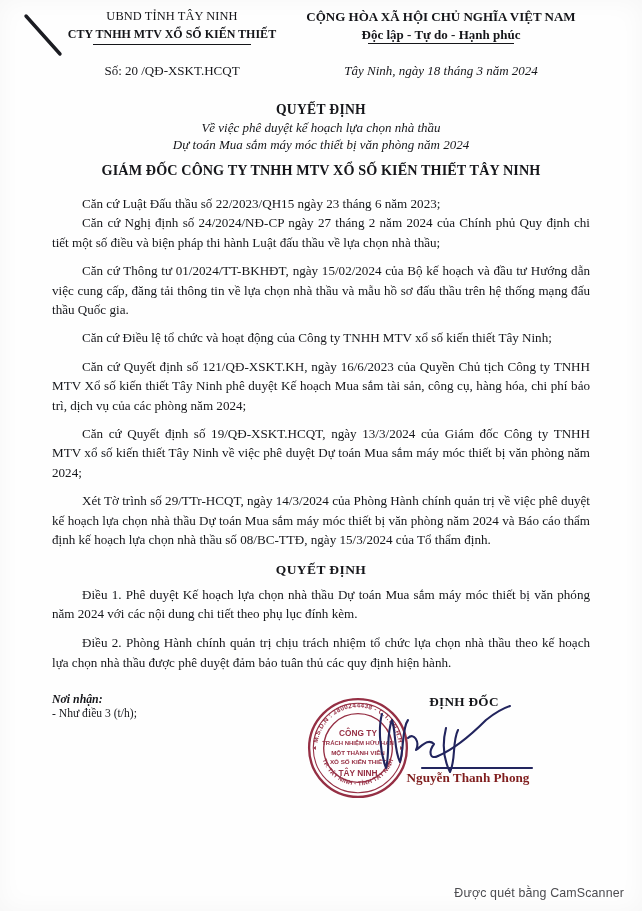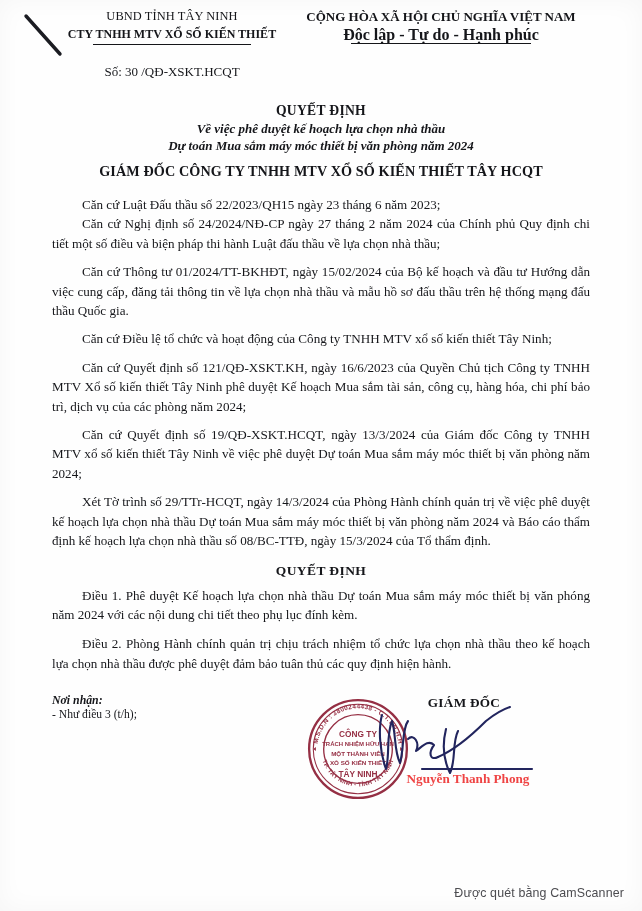--- a/index.html
+++ b/index.html
@@ -75,21 +75,21 @@
     background: #15161a;
   }
   .natl {
     font-weight: bold;
     font-size: 13px;
     line-height: 17px;
     white-space: nowrap;
   }
   .motto {
     font-weight: bold;
-    font-size: 16px;
+    font-size: 13px;
     line-height: 17px;
     margin-top: 1px;
     white-space: nowrap;
     display: inline-block;
     position: relative;
   }
   .motto::after {
     content: "";
     position: absolute;
     left: 4%;
@@ -123,21 +123,21 @@
     text-align: center;
   }
   .t-main {
     font-weight: bold;
     font-size: 13.6px;
     line-height: 18px;
     letter-spacing: 0.3px;
   }
   .t-sub {
     font-style: italic;
-    font-weight: bold;
+    font-weight: normal;
     font-size: 13px;
     line-height: 17px;
   }
   .t-who {
     font-weight: bold;
     font-size: 14.2px;
     line-height: 19px;
     margin-top: 8px;
     letter-spacing: 0.1px;
   }
@@ -202,21 +202,21 @@
     font-weight: bold;
     font-size: 13.2px;
     letter-spacing: 0.3px;
     position: relative;
     z-index: 6;
     padding-left: 36px;
   }
   .sign-name {
     font-weight: bold;
     font-size: 13.2px;
-    color: #ef4444;
+    color: #7f1d1d;
     position: relative;
     z-index: 6;
     margin-top: 60px;
     padding-left: 44px;
     font-family: "Liberation Serif", serif;
   }
 
   
   .seal {
     position: absolute;
@@ -279,28 +279,29 @@
         <div class="org1">UBND TỈNH TÂY NINH</div>
         <div class="org2 u-under">CTY TNHH MTV XỔ SỐ KIẾN THIẾT</div>
       </div>
       <div class="hdr-right">
         <div class="natl">CỘNG HÒA XÃ HỘI CHỦ NGHĨA VIỆT NAM</div>
         <div class="motto">Độc lập - Tự do - Hạnh phúc</div>
       </div>
     </div>
 
     <div class="hdr2">
-      <div class="docno">Số: 30 /QĐ-XSKT.HCQT</div>
+      <div class="docno">Số: 20 /QĐ-XSKT.HCQT</div>
+      <div class="place-date">Tây Ninh, ngày 18  tháng 3 năm 2024</div>
     </div>
 
     <div class="title-block">
       <div class="t-main">QUYẾT ĐỊNH</div>
       <div class="t-sub">Về việc phê duyệt kế hoạch lựa chọn nhà thầu</div>
       <div class="t-sub">Dự toán Mua sắm máy móc thiết bị văn phòng năm 2024</div>
-      <div class="t-who">GIÁM ĐỐC CÔNG TY TNHH MTV XỔ SỐ KIẾN THIẾT TÂY HCQT</div>
+      <div class="t-who">GIÁM ĐỐC CÔNG TY TNHH MTV XỔ SỐ KIẾN THIẾT TÂY NINH</div>
     </div>
 
     <div class="body-block">
       <p class="para tight">Căn cứ Luật Đấu thầu số 22/2023/QH15 ngày 23 tháng 6 năm 2023;</p>
       <p class="para">Căn cứ Nghị định số 24/2024/NĐ-CP ngày 27 tháng 2 năm 2024 của Chính phủ Quy định chi tiết một số điều và biện pháp thi hành Luật đấu thầu về lựa chọn nhà thầu;</p>
       <p class="para">Căn cứ Thông tư 01/2024/TT-BKHĐT, ngày 15/02/2024 của Bộ kế hoạch và đầu tư Hướng dẫn việc cung cấp, đăng tải thông tin về lựa chọn nhà thầu và mẫu hồ sơ đấu thầu trên hệ thống mạng đấu thầu Quốc gia.</p>
       <p class="para">Căn cứ Điều lệ tổ chức và hoạt động của Công ty TNHH MTV xổ số kiến thiết Tây Ninh;</p>
       <p class="para">Căn cứ Quyết định số 121/QĐ-XSKT.KH, ngày 16/6/2023 của Quyền Chủ tịch Công ty TNHH MTV Xổ số kiến thiết Tây Ninh phê duyệt Kế hoạch Mua sắm tài sản, công cụ, hàng hóa, chi phí bảo trì, dịch vụ của các phòng năm 2024;</p>
       <p class="para">Căn cứ Quyết định số 19/QĐ-XSKT.HCQT, ngày 13/3/2024 của Giám đốc Công ty TNHH MTV xổ số kiến thiết Tây Ninh về việc phê duyệt Dự toán Mua sắm máy móc thiết bị văn phòng năm 2024;</p>
       <p class="para">Xét Tờ trình số 29/TTr-HCQT, ngày 14/3/2024 của Phòng Hành chính quản trị về việc phê duyệt kế hoạch lựa chọn nhà thầu Dự toán Mua sắm máy móc thiết bị văn phòng năm 2024 và Báo cáo thẩm định kế hoạch lựa chọn nhà thầu số 08/BC-TTĐ, ngày 15/3/2024 của Tổ thẩm định.</p>
@@ -348,21 +349,21 @@
         <svg class="scribble" viewBox="0 0 180 92">
           <g fill="none" stroke="#22255e" stroke-width="2.1" stroke-linecap="round" stroke-linejoin="round">
             <path d="M18 16 C14 30, 16 54, 22 70 C26 56, 22 36, 28 22 C32 34, 30 52, 36 64 C40 50, 38 30, 44 22"></path>
             <path d="M44 40 C50 34, 56 44, 52 52 C58 48, 64 40, 70 46 C64 54, 66 62, 74 58"></path>
             <path d="M74 58 C88 52, 104 40, 122 22 C132 14, 140 10, 146 8"></path>
             <path d="M82 30 C78 46, 80 62, 86 74 C92 62, 88 44, 94 32"></path>
             <path d="M58 70 L168 70"></path>
           </g>
         </svg>
 
-        <div class="sign-title">GIÁM ĐỐC</div>
+        <div class="sign-title">ĐỊNH ĐỐC</div>
         <div class="sign-name">Nguyễn Thanh Phong</div>
       </div>
     </div>
 
   </div>
 
   <div class="scan-note">Được quét bằng CamScanner</div>
 </div>
 
 </body></html>

